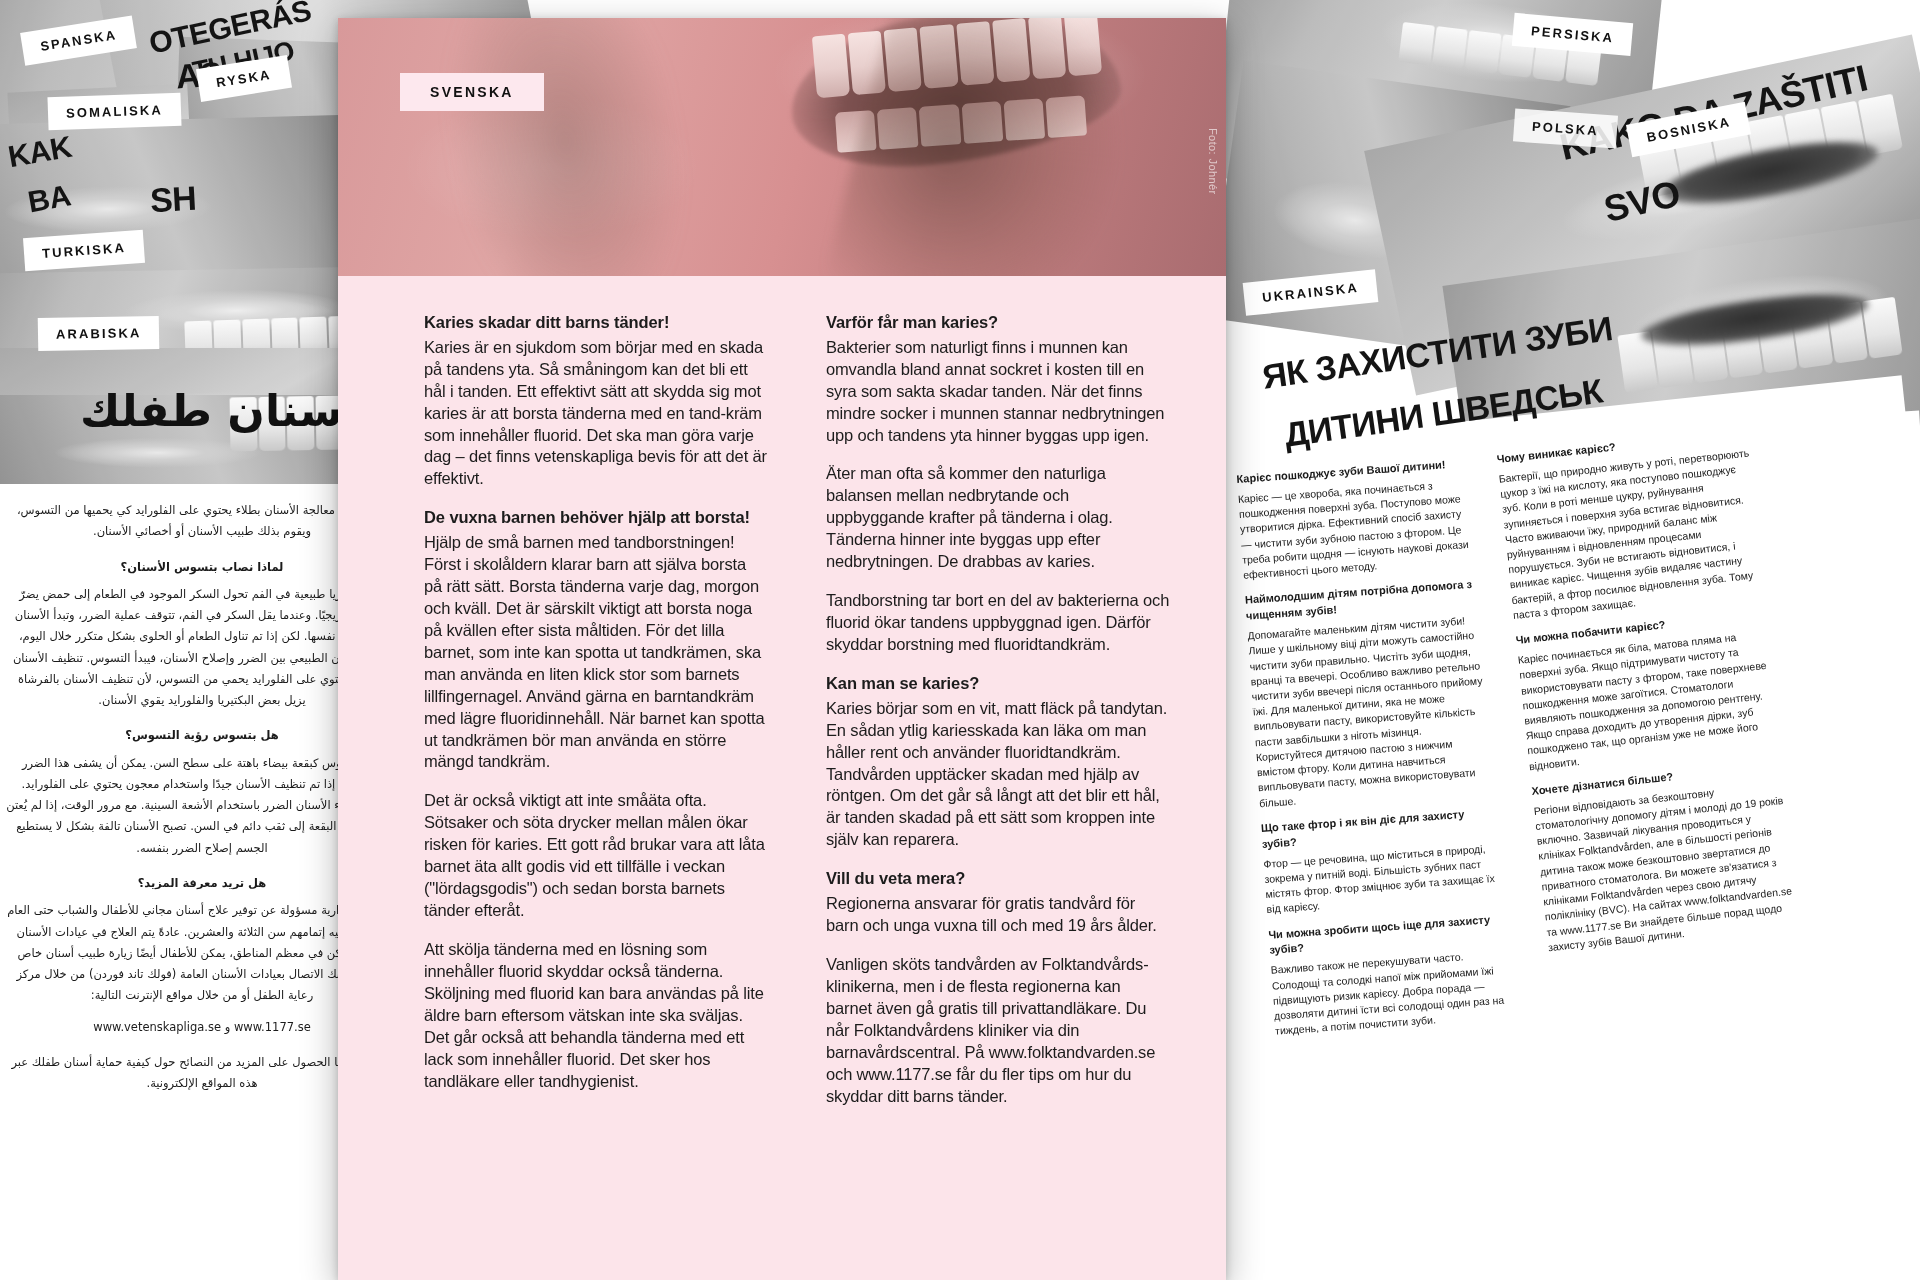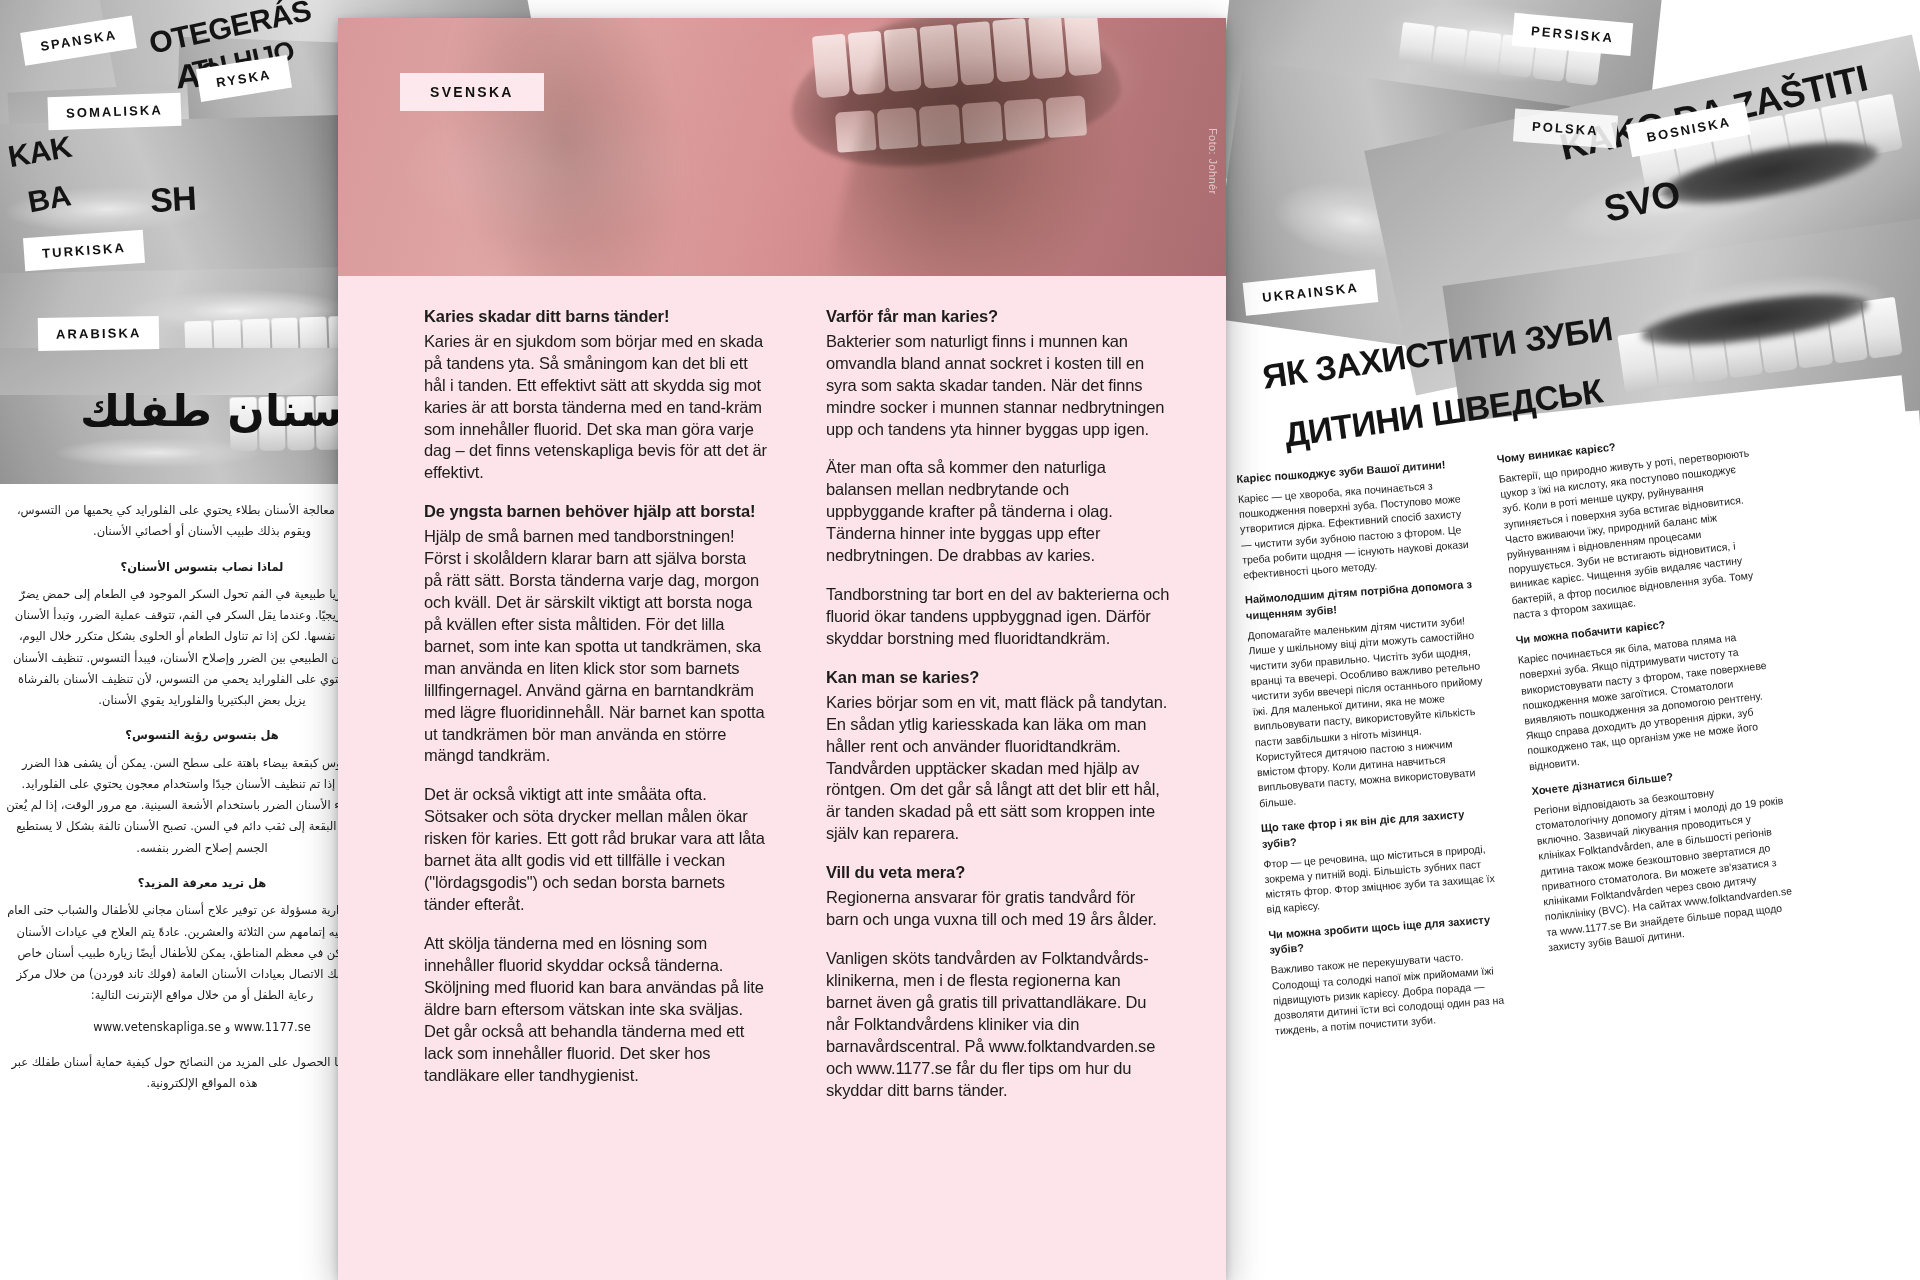--- a/index.html
+++ b/index.html
@@ -230,21 +230,21 @@
     right: 7px; top: 110px;
     writing-mode: vertical-rl;
     color: rgba(255,255,255,0.62);
     font-size: 11px;
     letter-spacing: 0.4px;
   }
 
   
   #body-cols {
     position: absolute;
-    left: 0; top: 252px;
+    left: 0; top: 258px;
     width: 888px; height: 1004px;
     padding: 36px 40px 0 86px;
     display: flex;
     gap: 58px;
   }
   .col {
     width: 344px;
     color: #1c1c1c;
   }
   .col h3 {
@@ -447,21 +447,21 @@
     </div>
 
     <div id="body-cols">
 
       <div class="col">
         <div class="sect">
           <h3>Karies skadar ditt barns tänder!</h3>
           <p class="after-head">Karies är en sjukdom som börjar med en skada på tandens yta. Så småningom kan det bli ett hål i tanden. Ett effektivt sätt att skydda sig mot karies är att borsta tänderna med en tand-kräm som innehåller fluorid. Det ska man göra varje dag – det finns vetenskapliga bevis för att det är effektivt.</p>
         </div>
         <div class="sect">
-          <h3>De yngsta barnen behöver hjälp att borsta!</h3>
+          <h3>De vuxna barnen behöver hjälp att borsta!</h3>
           <p class="after-head">Hjälp de små barnen med tandborstningen! Först i skolåldern klarar barn att själva borsta på rätt sätt. Borsta tänderna varje dag, morgon och kväll. Det är särskilt viktigt att borsta noga på kvällen efter sista måltiden. För det lilla barnet, som inte kan spotta ut tandkrämen, ska man använda en liten klick stor som barnets lillfingernagel. Använd gärna en barntandkräm med lägre fluoridinnehåll. När barnet kan spotta ut tandkrämen bör man använda en större mängd tandkräm.</p>
         </div>
         <div class="sect">
           <p class="after-head">Det är också viktigt att inte småäta ofta. Sötsaker och söta drycker mellan målen ökar risken för karies. Ett gott råd brukar vara att låta barnet äta allt godis vid ett tillfälle i veckan ("lördagsgodis") och sedan borsta barnets tänder efteråt.</p>
           <p>Att skölja tänderna med en lösning som innehåller fluorid skyddar också tänderna. Sköljning med fluorid kan bara användas på lite äldre barn eftersom vätskan inte ska sväljas. Det går också att behandla tänderna med ett lack som innehåller fluorid. Det sker hos tandläkare eller tandhygienist.</p>
         </div>
       </div>
 
       <div class="col">
         <div class="sect">

